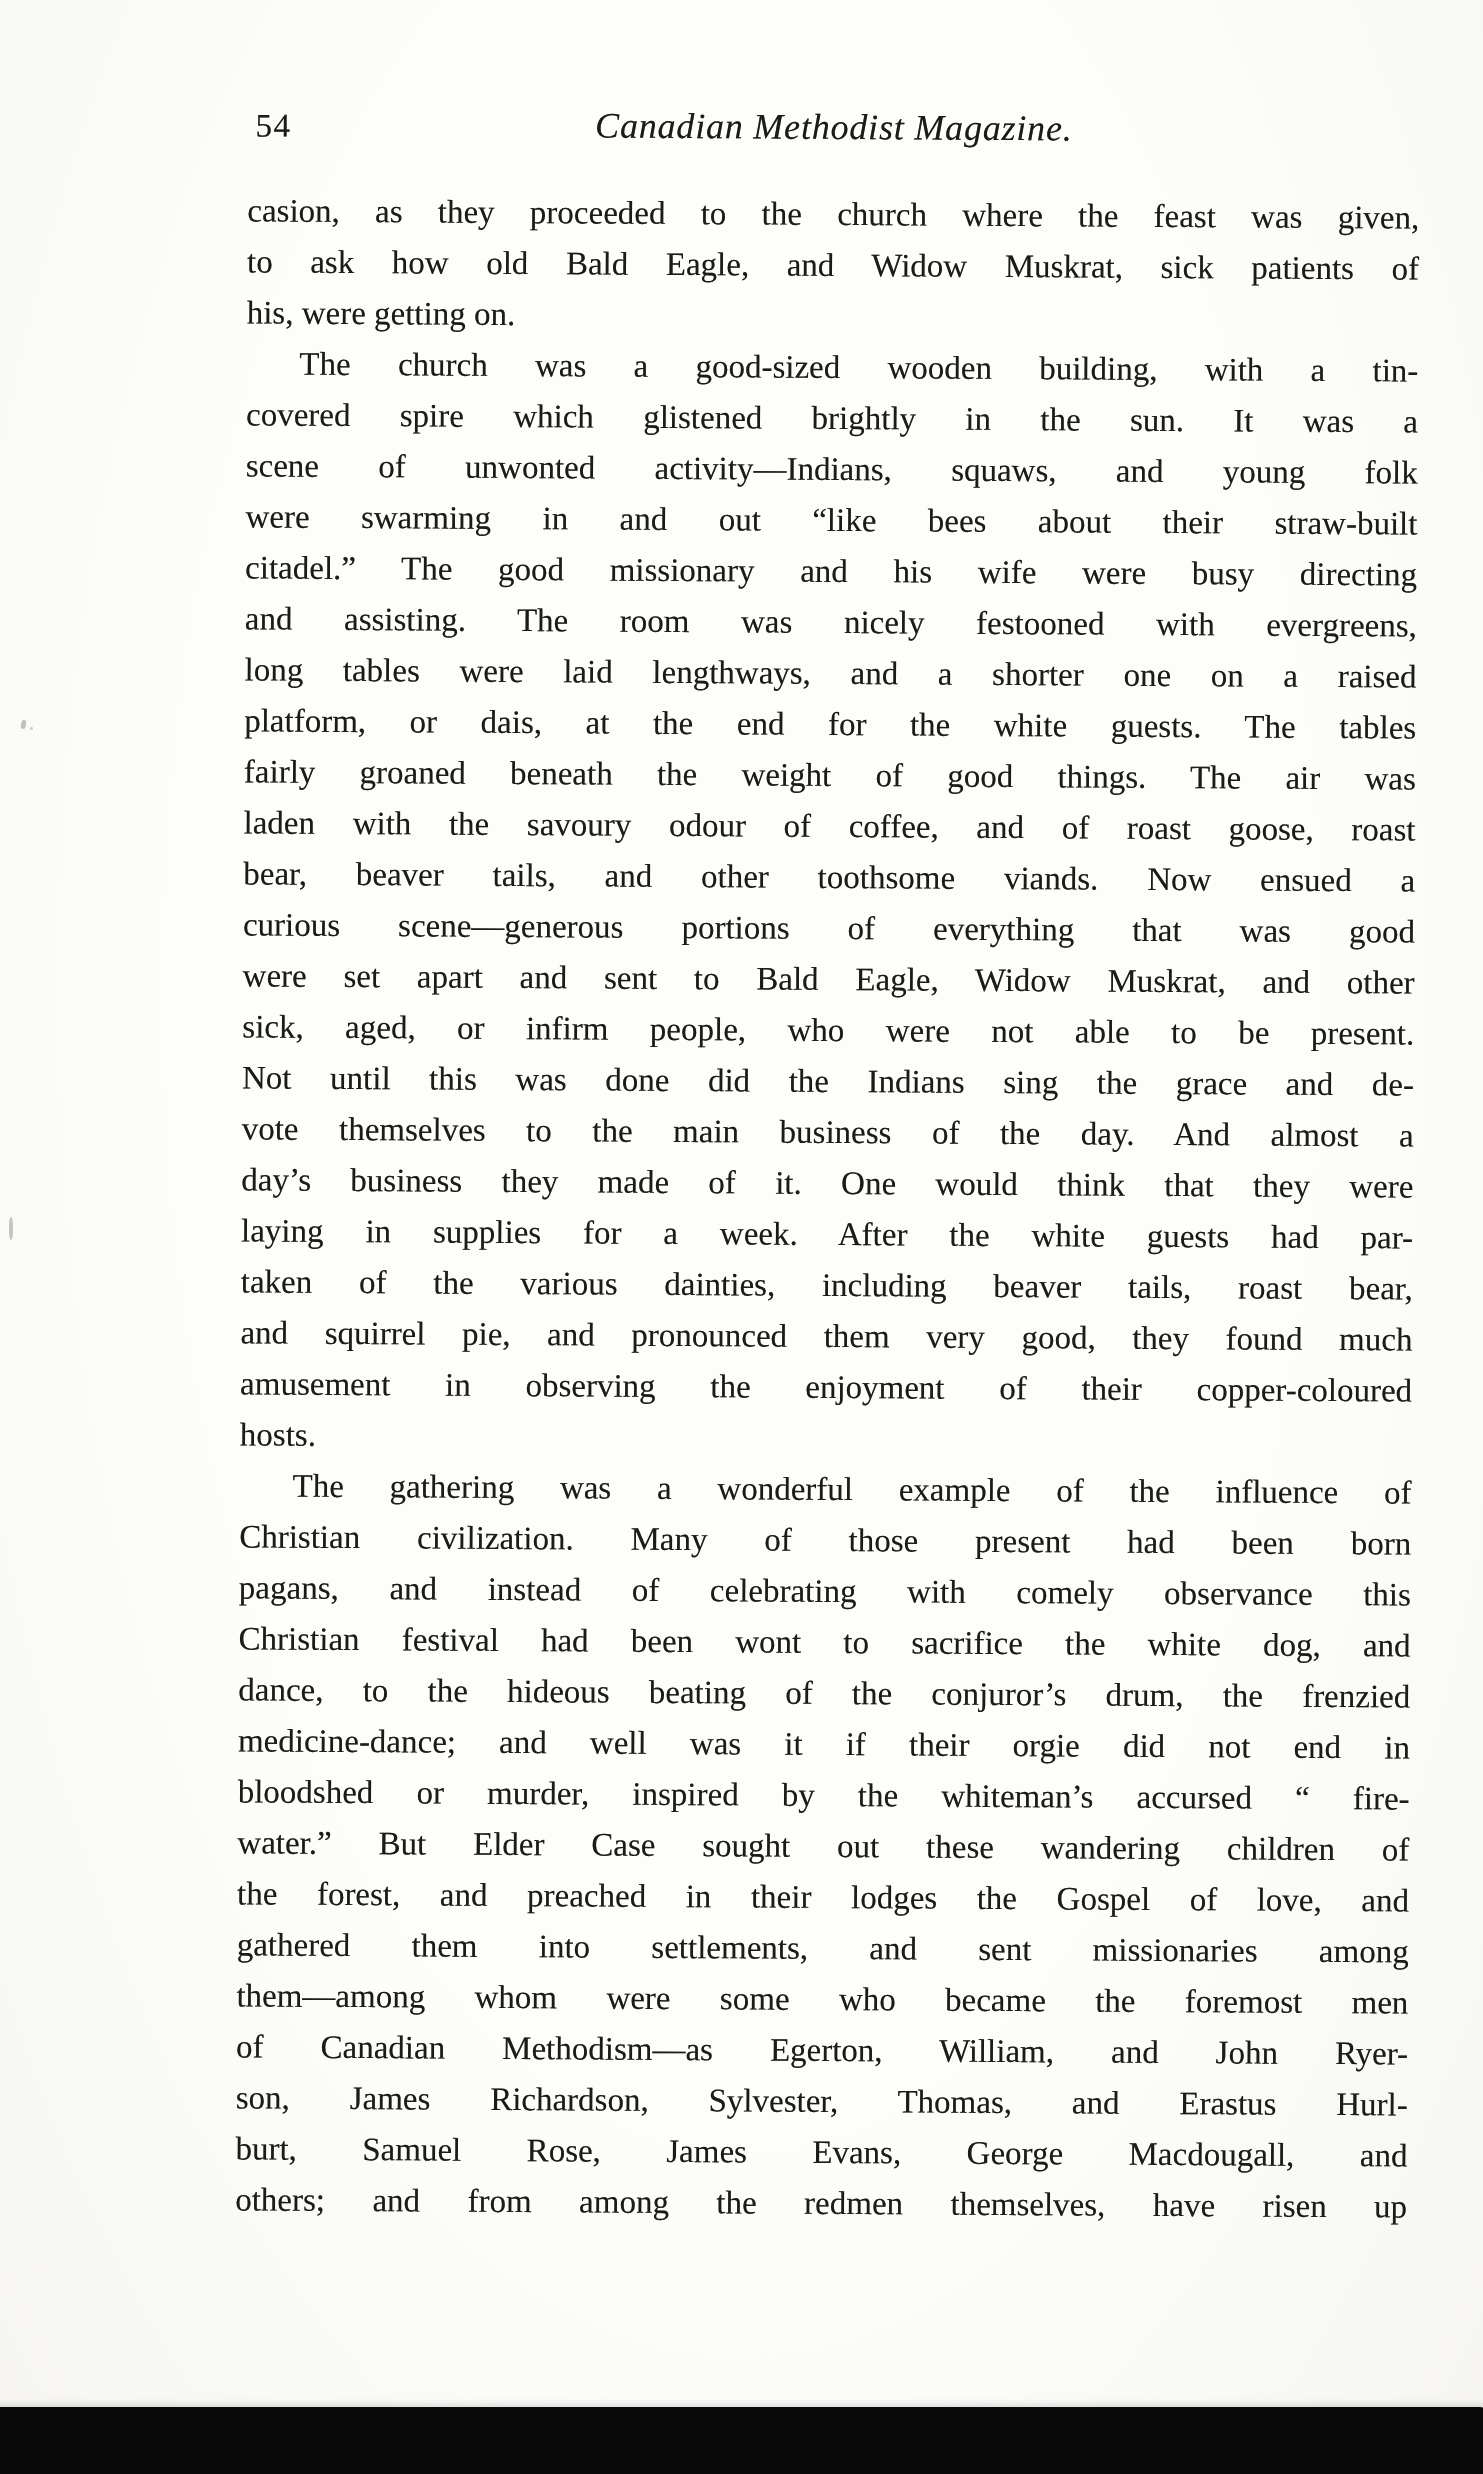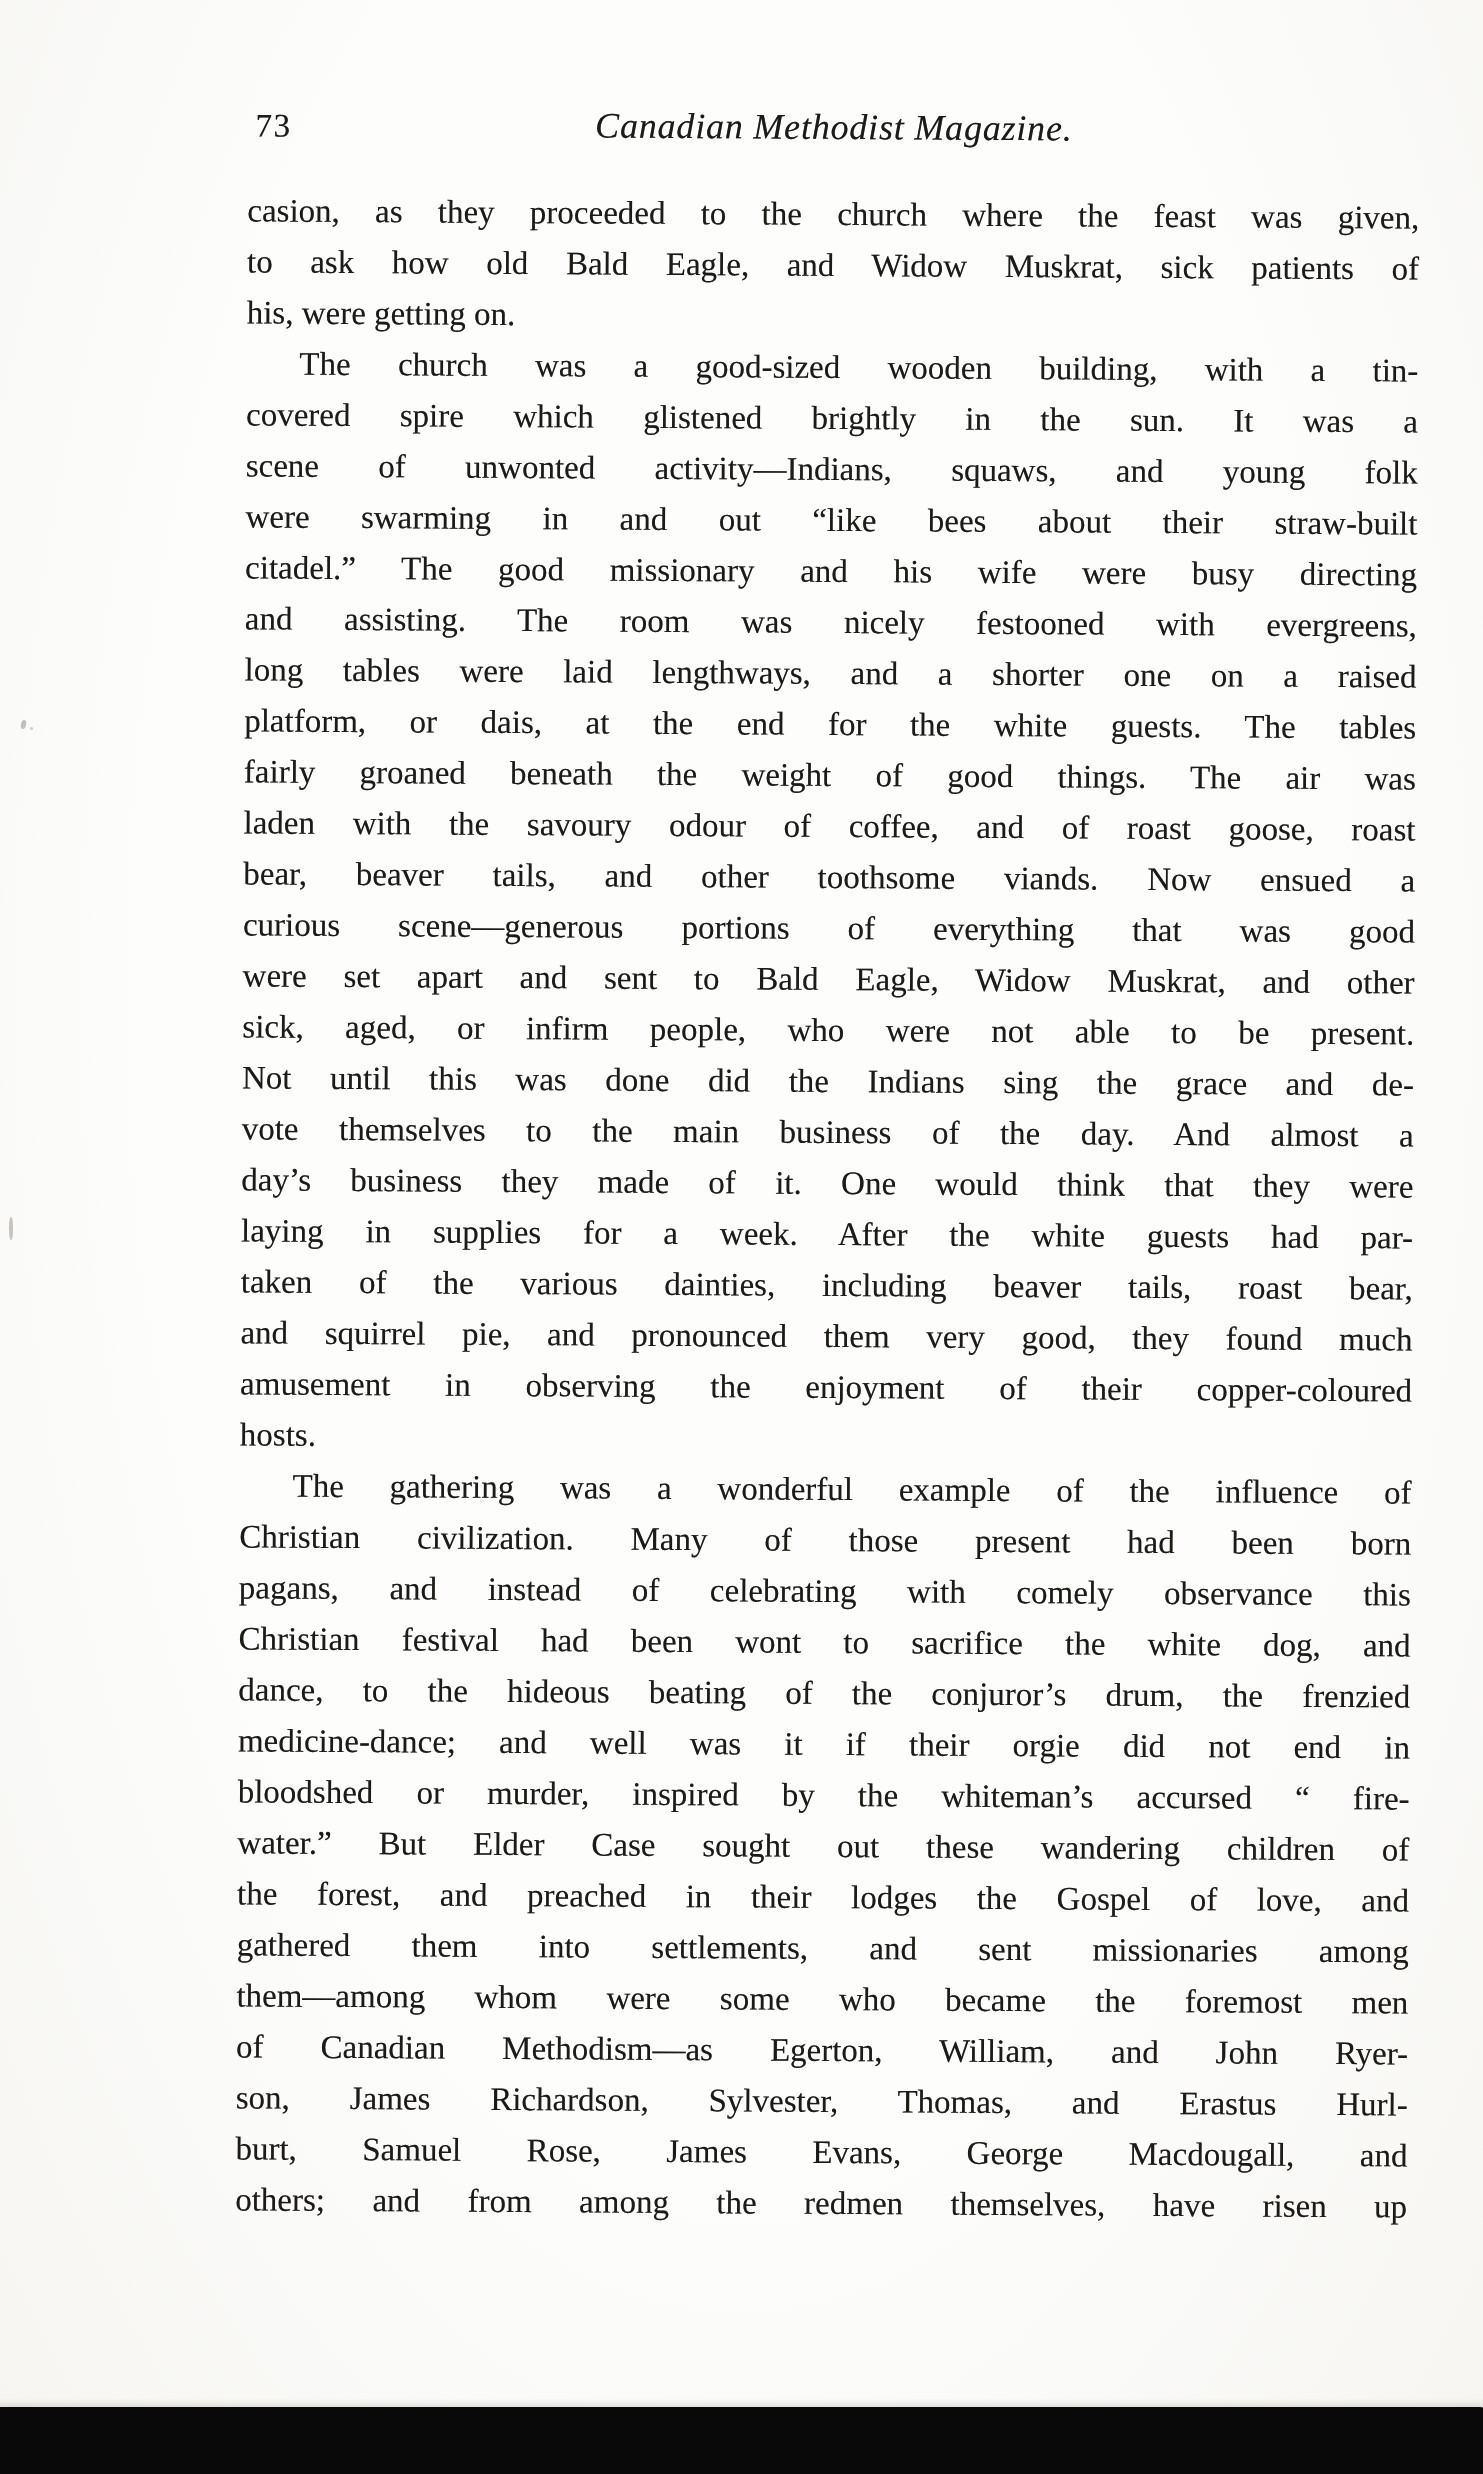--- a/index.html
+++ b/index.html
@@ -76,21 +76,21 @@
   .speck.s1 { left: 21px; top: 720px; width: 5.3px; height: 9px; opacity: 0.8; transform: rotate(12deg); }
   .speck.s2 { left: 9px; top: 1217px; width: 3.8px; height: 23px; opacity: 0.75; }
   .speck.s3 { left: 30px; top: 727px; width: 3px; height: 3px; opacity: 0.6; }
 </style>
 </head>
 <body>
 
 <div class="page">
   <div class="content">
     <div class="header">
-      <span class="pagenum">73</span>
+      <span class="pagenum">54</span>
       <span class="title">Canadian Methodist Magazine.</span>
     </div>
     <div class="bodytext">
         <div class="line">casion, as they proceeded to the church where the feast was given,</div>
         <div class="line">to ask how old Bald Eagle, and Widow Muskrat, sick patients of</div>
         <div class="line nojust">his, were getting on.</div>
         <div class="line indent">The church was a good-sized wooden building, with a tin-</div>
         <div class="line">covered spire which glistened brightly in the sun. It was a</div>
         <div class="line">scene of unwonted activity—Indians, squaws, and young folk</div>
         <div class="line">were swarming in and out “like bees about their straw-built</div>

